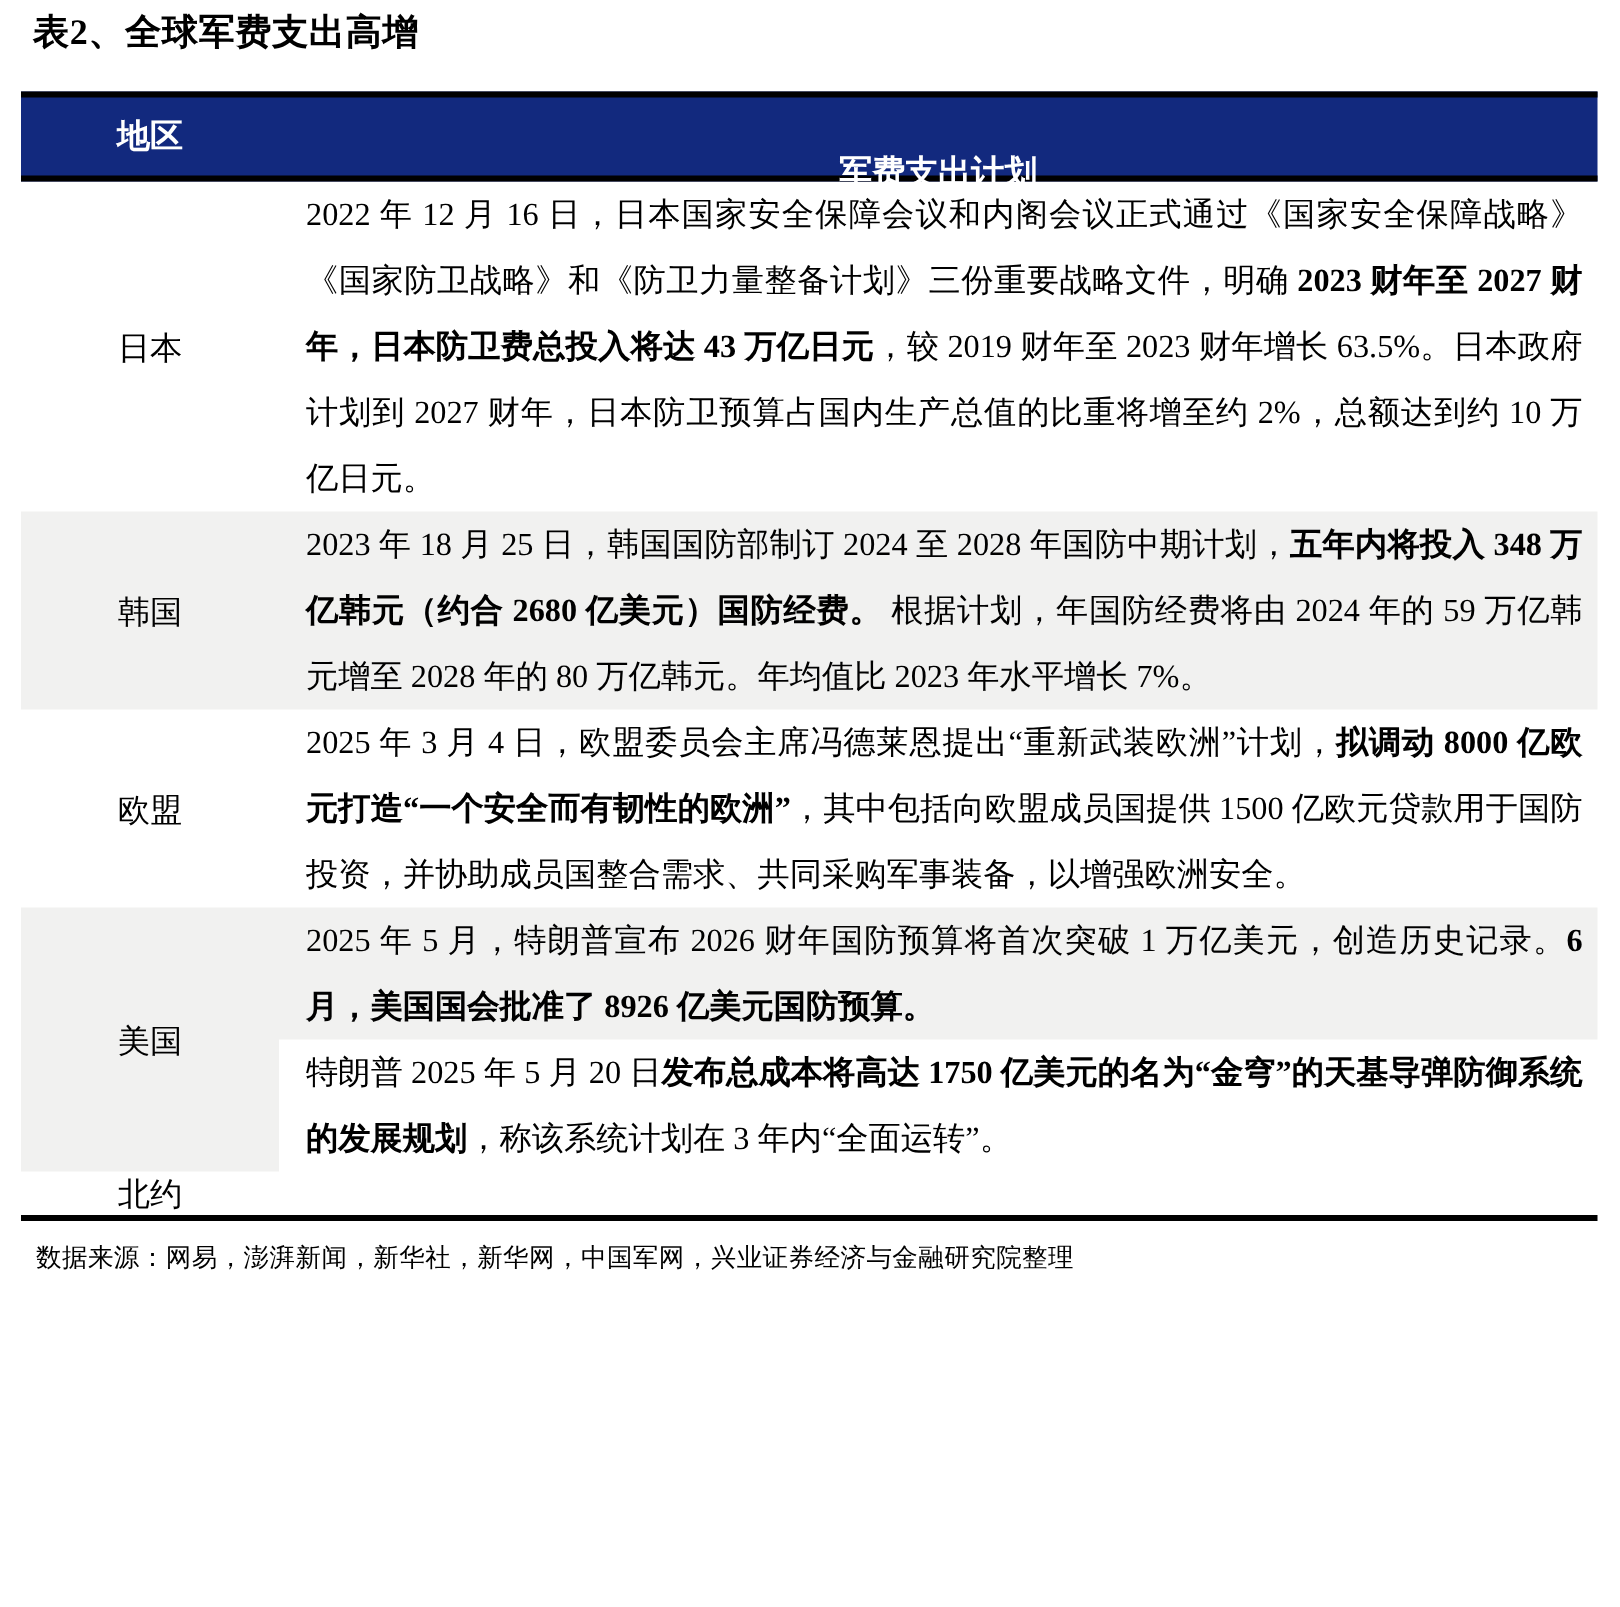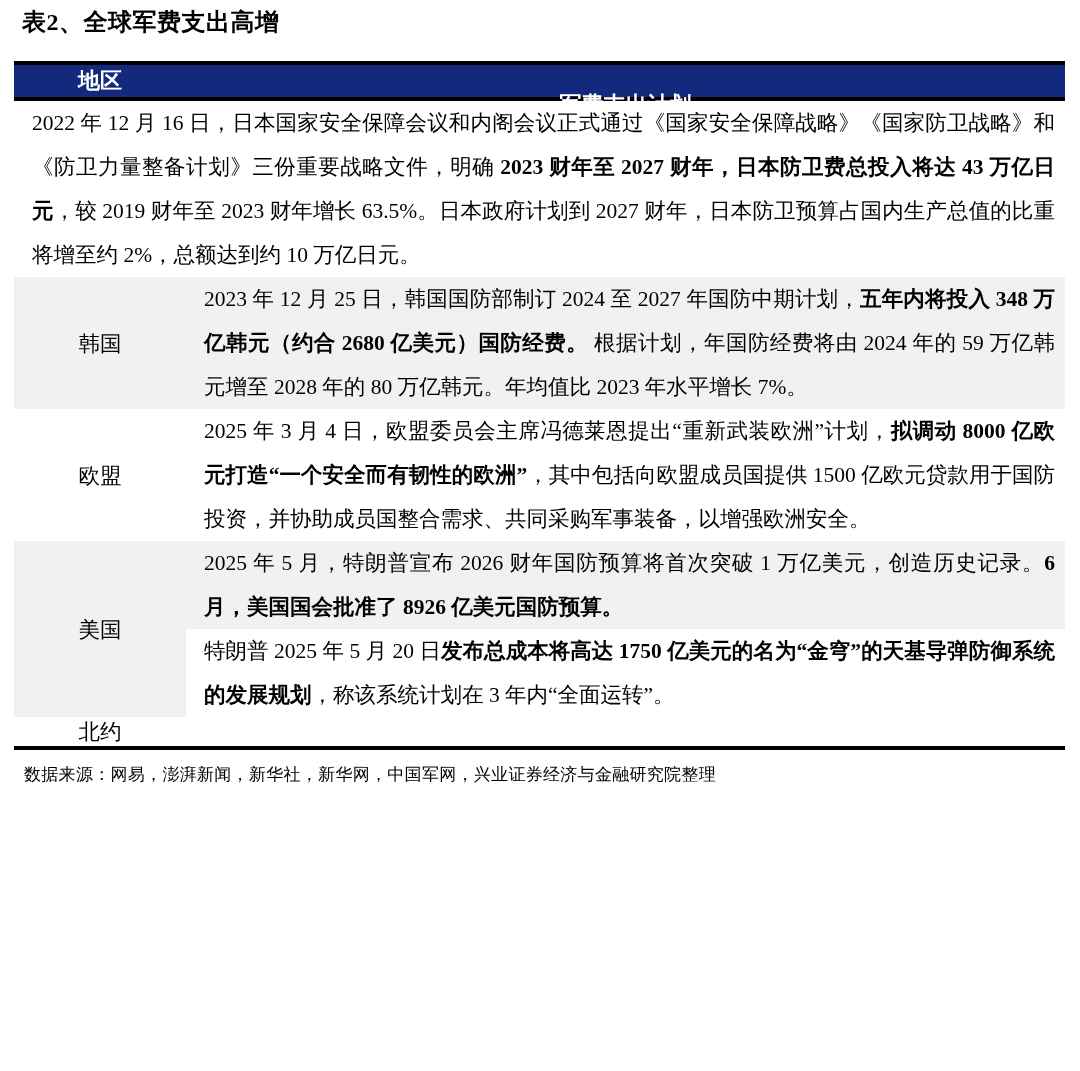--- a/index.html
+++ b/index.html
@@ -19,21 +19,21 @@
     margin-bottom: 24px;
     letter-spacing: 0.5px;
   }
   .report-table { width: 1051px; }
   .thead {
     display: flex;
     align-items: center;
     background: var(--navy, #12297E);
     border-top: 4px solid var(--border, #000);
     border-bottom: 4px solid var(--border, #000);
-    height: 40px;
+    height: 60px;
     color: var(--header-text, #fff);
     font-weight: 700;
     font-size: 22px;
   }
   .th-region { width: 172px; text-align: center; }
   .th-plan { flex: 1; text-align: center; margin-top: 48px; }
   .tbody { border-bottom: 4px solid var(--border, #000); }
   .row { display: flex; }
   .cell-label {
     width: 172px;
@@ -63,30 +63,33 @@
 <div class="page">
   <div class="title">表2、全球军费支出高增</div>
 
   <div class="report-table">
     <div class="thead">
       <div class="th-region">地区</div>
       <div class="th-plan">军费支出计划</div>
     </div>
     <div class="tbody">
         <div class="row">
+          <div class="cell-label">
+            <span>日本</span>
+          </div>
           <div class="cell-content">
             <div class="para"><span>2022 年 12 月 16 日，日本国家安全保障会议和内阁会议正式通过《国家安全保障战略》《国家防卫战略》和《防卫力量整备计划》三份重要战略文件，明确 </span><span class="b">2023 财年至 2027 财年，日本防卫费总投入将达 43 万亿日元</span><span>，较 2019 财年至 2023 财年增长 63.5%。日本政府计划到 2027 财年，日本防卫预算占国内生产总值的比重将增至约 2%，总额达到约 10 万亿日元。</span></div>
           </div>
         </div>
         <div class="row">
           <div class="cell-label shaded">
             <span>韩国</span>
           </div>
           <div class="cell-content">
-            <div class="para shaded"><span>2023 年 12 月 25 日，韩国国防部制订 2024 至 2027 年国防中期计划，</span><span class="b">五年内将投入 348 万亿韩元（约合 2680 亿美元）国防经费。</span><span> 根据计划，年国防经费将由 2024 年的 59 万亿韩元增至 2028 年的 80 万亿韩元。年均值比 2023 年水平增长 7%。</span></div>
+            <div class="para shaded"><span>2023 年 18 月 25 日，韩国国防部制订 2024 至 2028 年国防中期计划，</span><span class="b">五年内将投入 348 万亿韩元（约合 2680 亿美元）国防经费。</span><span> 根据计划，年国防经费将由 2024 年的 59 万亿韩元增至 2028 年的 80 万亿韩元。年均值比 2023 年水平增长 7%。</span></div>
           </div>
         </div>
         <div class="row">
           <div class="cell-label">
             <span>欧盟</span>
           </div>
           <div class="cell-content">
             <div class="para"><span>2025 年 3 月 4 日，欧盟委员会主席冯德莱恩提出“重新武装欧洲”计划，</span><span class="b">拟调动 8000 亿欧元打造“一个安全而有韧性的欧洲”</span><span>，其中包括向欧盟成员国提供 1500 亿欧元贷款用于国防投资，并协助成员国整合需求、共同采购军事装备，以增强欧洲安全。</span></div>
           </div>
         </div>

